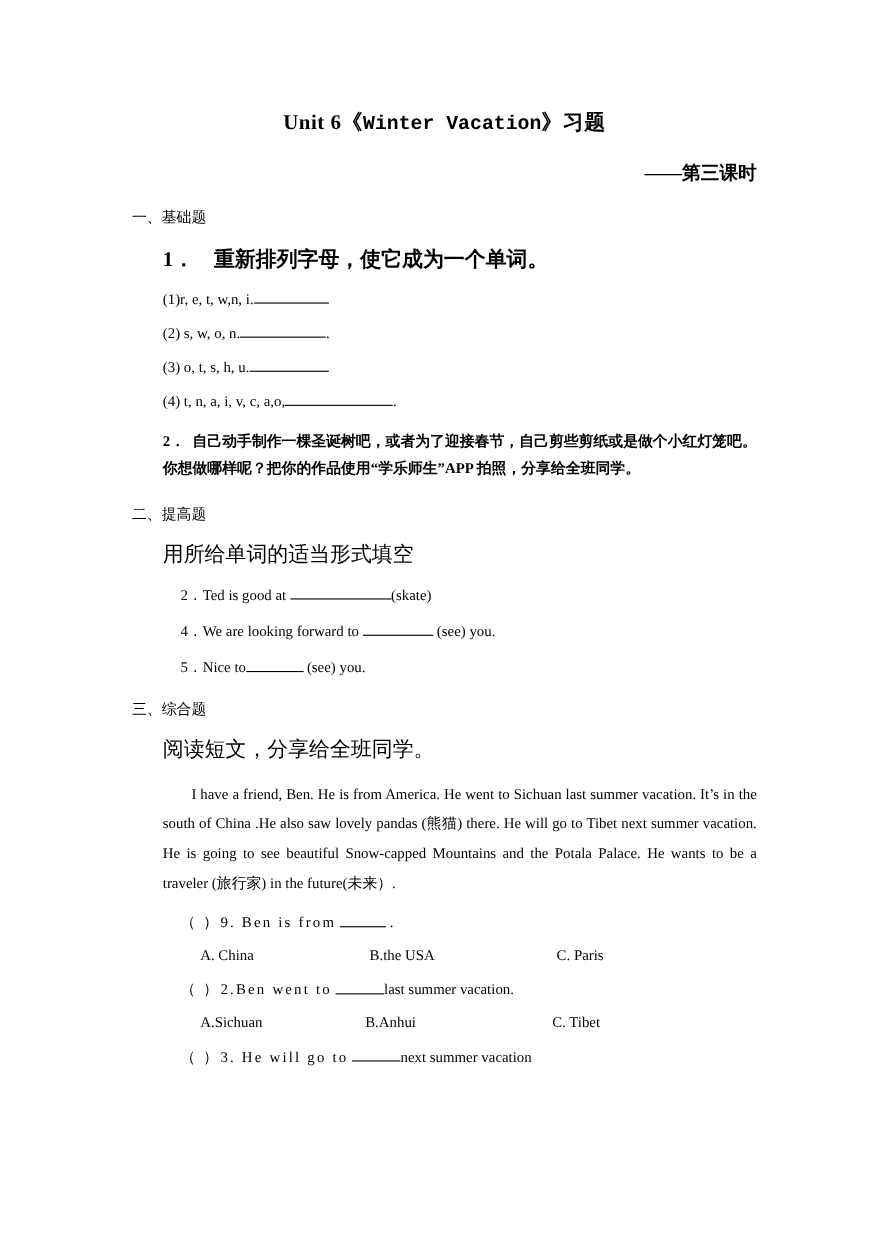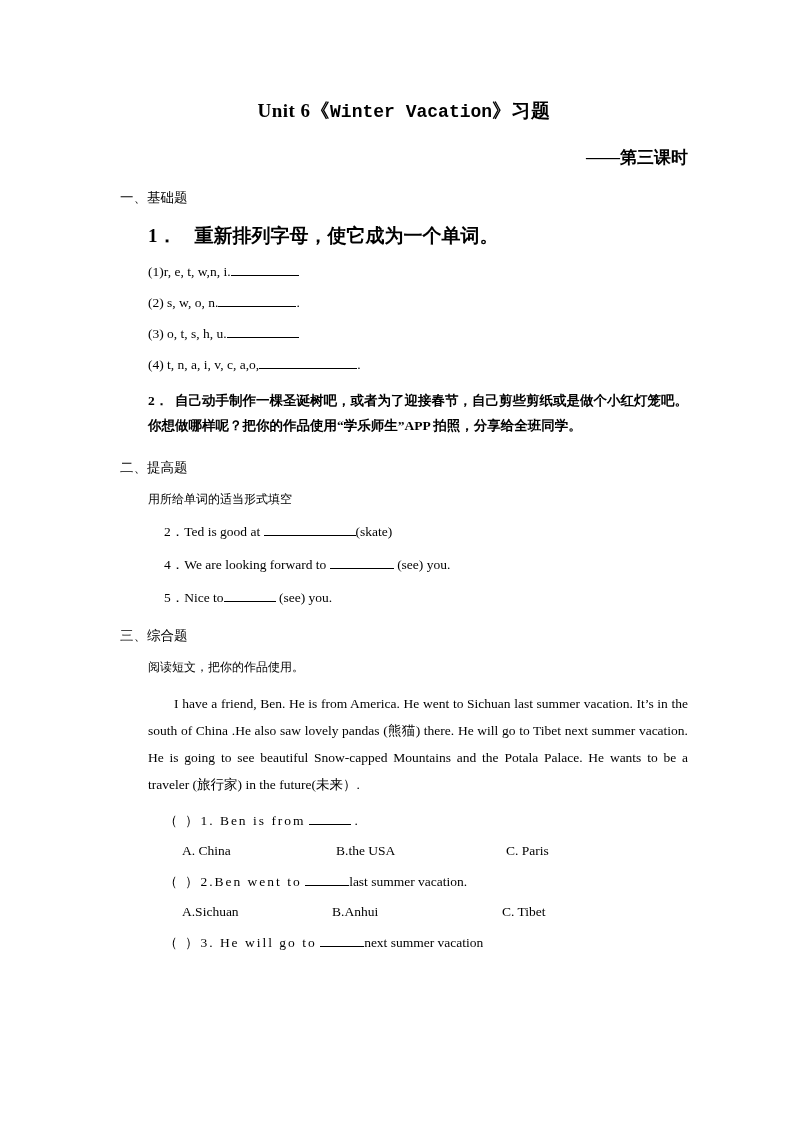--- a/index.html
+++ b/index.html
@@ -59,21 +59,21 @@
     margin: 15px 0 0 28px;
   }
   .para {
     font-size: 13.5px;
     font-weight: bold;
     margin: 16px 0 0 28px;
     line-height: 1.85;
     text-align: justify;
   }
   .sub-note {
-    font-size: 12px;
+    font-size: 19px;
     margin: 14px 0 0 28px;
   }
   .fill-item {
     font-size: 13.5px;
     margin: 15px 0 0 44px;
   }
   .reading {
     font-size: 13.5px;
     margin: 14px 0 0 28px;
     line-height: 2.0;
@@ -153,26 +153,26 @@
     <span class="blank" style="width:64px"></span>
     <span>(see) you.</span>
   </div>
   <div class="fill-item">
     <span>5．Nice to</span><span class="blank" style="width:52px"></span>
     <span>(see) you.</span>
   </div>
 
   <div class="section-heading">三、综合题</div>
 
-  <div class="sub-note">阅读短文，把你的作品使用。</div>
+  <div class="sub-note">阅读短文，分享给全班同学。</div>
 
   <div class="reading"><span class="indent"></span><span>I have a friend, Ben. He is from America. He went to Sichuan last summer vacation.   It’s in the south of China .He also saw lovely pandas (熊猫) there. He will go to Tibet next summer vacation. He is going to see beautiful Snow-capped Mountains and the Potala Palace. He wants to be a traveler (旅行家) in the future(未来）.</span></div>
 
   <div class="choice-q">
-    <span class="paren">（  ）1. Ben is from</span>
+    <span class="paren">（  ）9. Ben is from</span>
     <span class="blank" style="width:42px"></span>
     <span>.</span>
   </div>
   <div class="options">
     <span style="left:0px">A. China</span>
     <span style="left:154px">B.the USA</span>
     <span style="left:324px">C. Paris</span>
   </div>
 
   <div class="choice-q">

